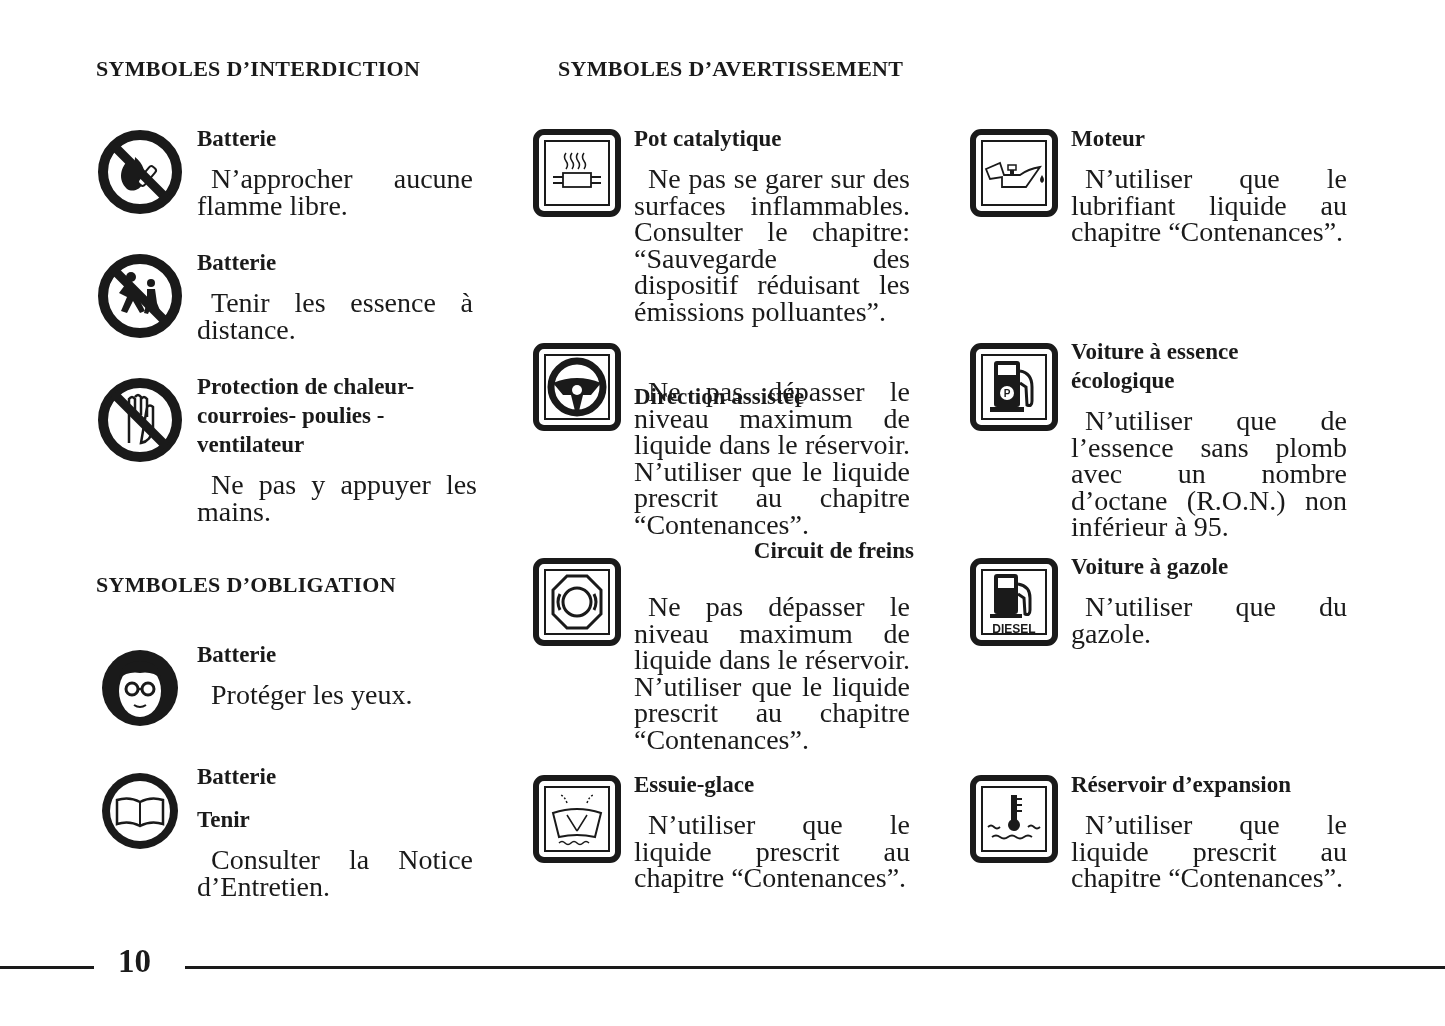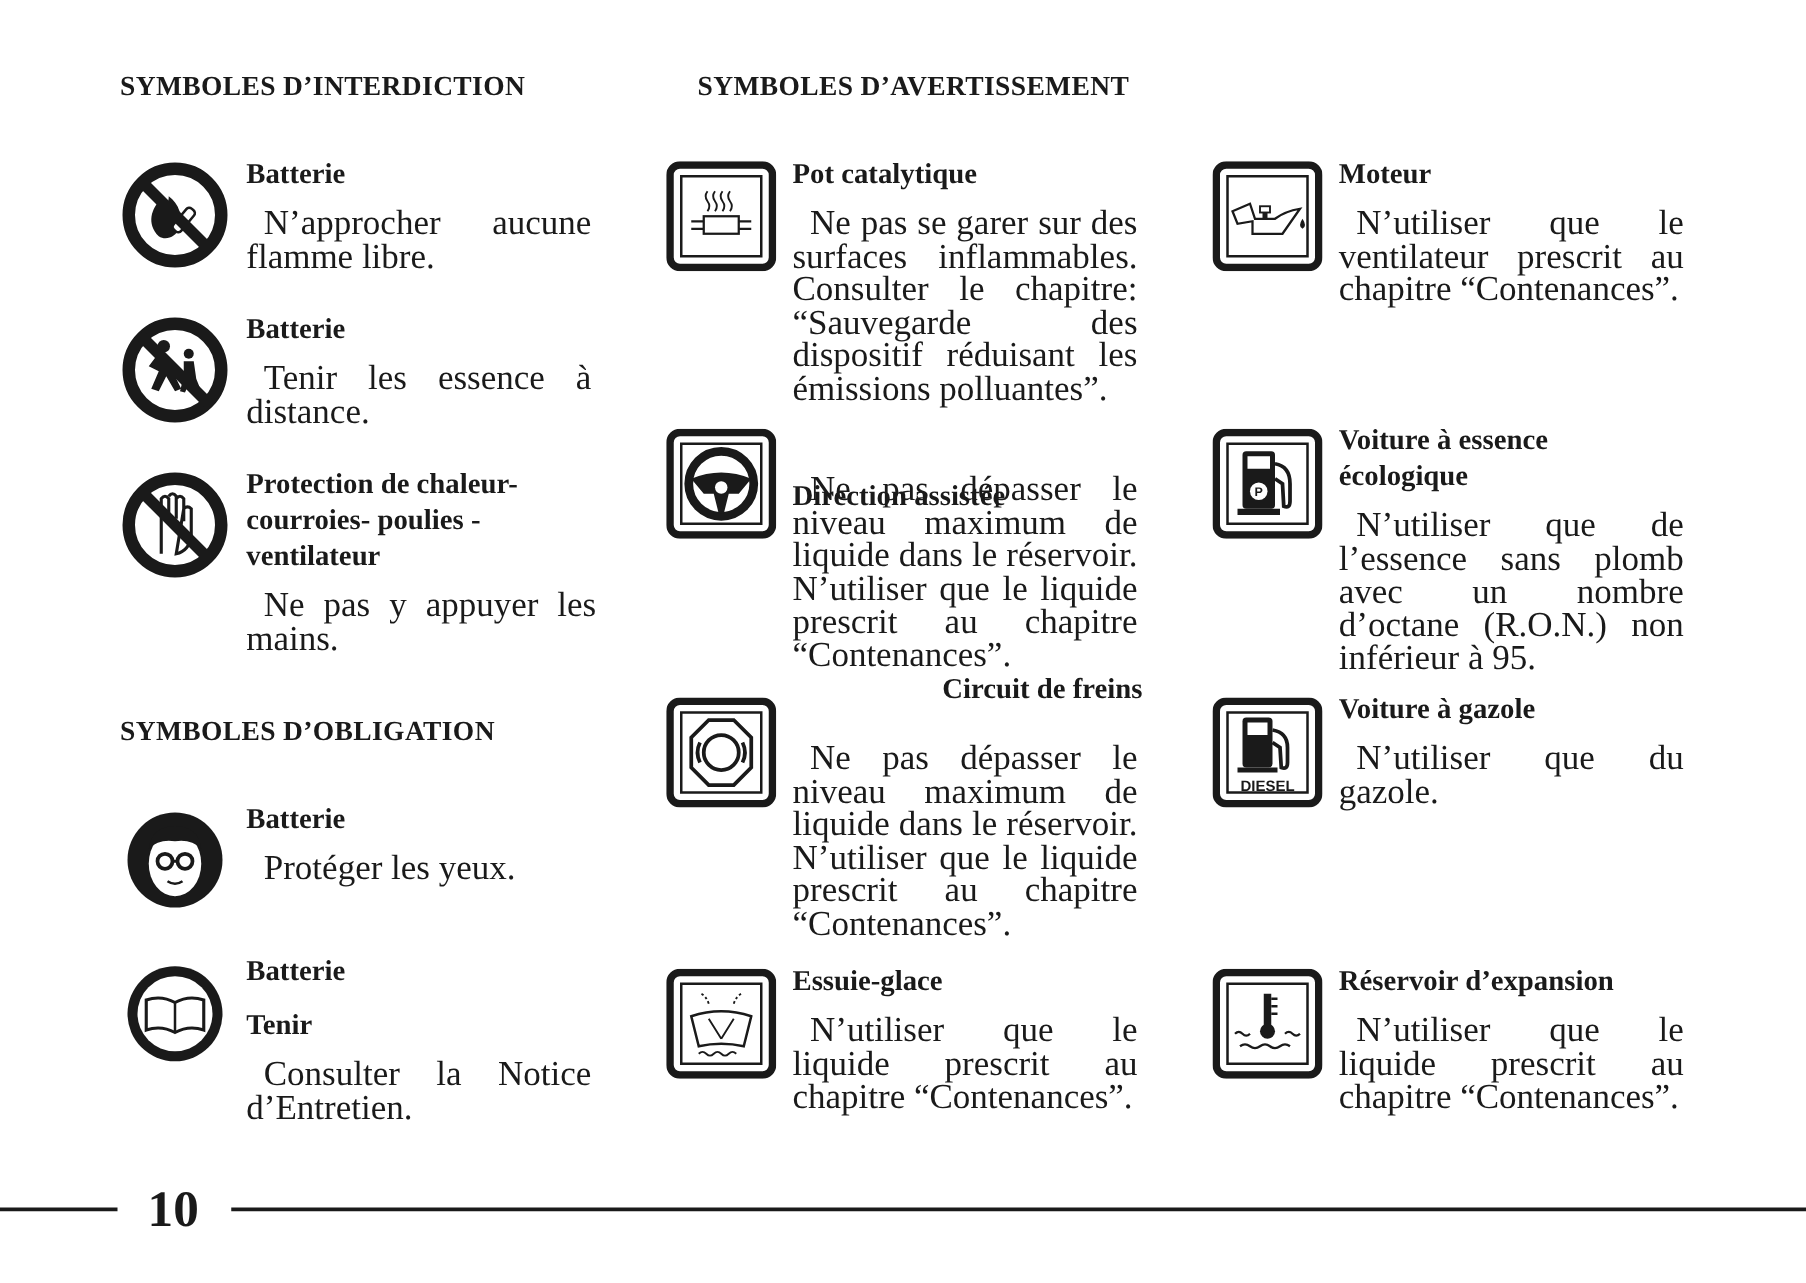--- a/index.html
+++ b/index.html
@@ -3,21 +3,21 @@
 <meta charset="utf-8">
 <style>
   html,body{margin:0;padding:0;background:#fff;}
   body{width:1445px;height:1026px;position:relative;overflow:hidden;font-family:"Liberation Serif","DejaVu Serif",serif;color:#1a1a1a;}
   .h{position:absolute;font-weight:bold;font-size:22px;letter-spacing:0.3px;}
   .item{position:absolute;}
   .icon{position:absolute;}
   .title{position:absolute;font-weight:bold;font-size:23px;line-height:29px;}
   .desc{position:absolute;font-size:28px;line-height:26.5px;text-align:justify;text-indent:14px;}
   .pagebar{position:absolute;top:966px;height:3px;background:#1a1a1a;}
-  .pnum{position:absolute;left:118px;top:943px;font-weight:bold;font-size:41px;}
+  .pnum{position:absolute;left:118px;top:943px;font-weight:bold;font-size:33px;}
 </style>
 </head>
 <body>
 
 <div class="h" style="left:96px;top:56px;">SYMBOLES D’INTERDICTION</div>
 <div class="h" style="left:533px;top:56px;margin-left:25px;">SYMBOLES D’AVERTISSEMENT</div>
 <div class="h" style="left:96px;top:572px;">SYMBOLES D’OBLIGATION</div>
 
 <div class="item">
   <svg class="icon" style="left:97px;top:129px;" width="86" height="86" viewBox="0 0 86 86">
@@ -131,21 +131,21 @@
 <div class="item">
   <svg class="icon" style="left:970px;top:129px;" width="88" height="88" viewBox="0 0 88 88">
     <rect x="3" y="3" width="82" height="82" rx="8" fill="#fff" stroke="#1a1a1a" stroke-width="6"></rect>
     <rect x="12" y="12" width="64" height="64" fill="#fff" stroke="#1a1a1a" stroke-width="2"></rect>
     <path d="M16 40 L30 34 L34 46 L50 46 Q58 40 70 38 L56 58 L32 58 L32 48 L20 50 Z" fill="#fff" stroke="#1a1a1a" stroke-width="1.8"></path>
     <rect x="38" y="36" width="8" height="5" fill="#fff" stroke="#1a1a1a" stroke-width="1.5"></rect>
     <rect x="40" y="41" width="4" height="5" fill="#1a1a1a"></rect>
     <path d="M72 46 q-4 6 0 8 q4 -2 0 -8Z" fill="#1a1a1a"></path>
   </svg>
   <div class="title" style="left:1071px;top:124px;width:280px;">Moteur</div>
-  <div class="desc" style="left:1071px;top:166px;width:276px;">N’utiliser que le ventilateur prescrit au chapitre “Contenances”.</div>
+  <div class="desc" style="left:1071px;top:166px;width:276px;">N’utiliser que le lubrifiant liquide au chapitre “Contenances”.</div>
 </div>
 
 <div class="item">
   <svg class="icon" style="left:970px;top:343px;" width="88" height="88" viewBox="0 0 88 88">
     <rect x="3" y="3" width="82" height="82" rx="8" fill="#fff" stroke="#1a1a1a" stroke-width="6"></rect>
     <rect x="12" y="12" width="64" height="64" fill="#fff" stroke="#1a1a1a" stroke-width="2"></rect>
     <rect x="24" y="18" width="26" height="46" rx="3" fill="#1a1a1a"></rect>
     <rect x="28" y="22" width="18" height="10" fill="#fff"></rect>
     <rect x="20" y="64" width="34" height="5" fill="#1a1a1a"></rect>
     <circle cx="37" cy="50" r="7" fill="#fff"></circle>

